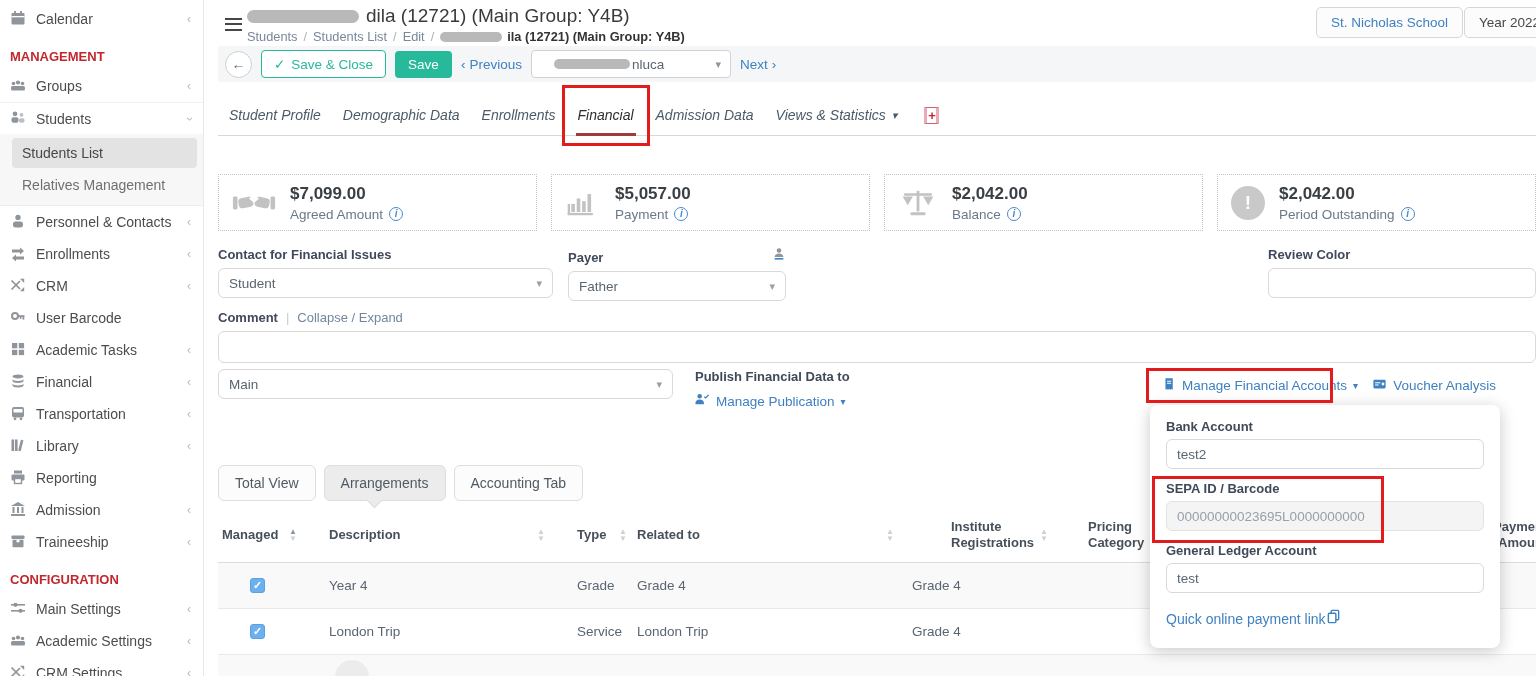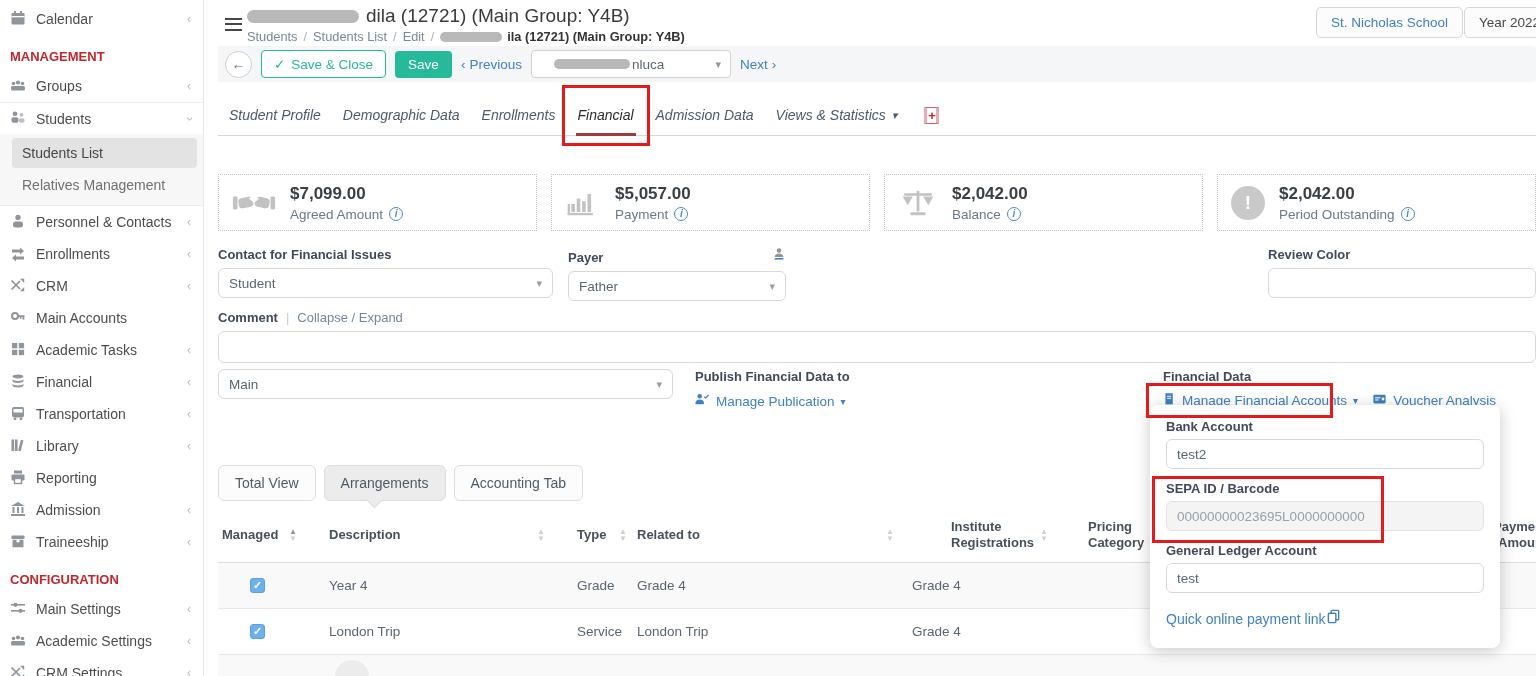--- a/index.html
+++ b/index.html
@@ -234,21 +234,21 @@
       <span class="chev">‹</span>
     </div>
 
     <div class="side-item">
       <span class="icn"><svg viewBox="0 0 16 16" width="16" height="16" fill="#8f959b">
             <circle cx="5" cy="7" r="3" fill="none" stroke="#8f959b" stroke-width="2"></circle>
             <rect x="8" y="6.2" width="6.5" height="1.8"></rect>
             <rect x="12.5" y="8" width="1.8" height="2.6"></rect>
             <rect x="9.8" y="8" width="1.6" height="2"></rect>
           </svg></span>
-      <span>Main Accounts</span>
+      <span>User Barcode</span>
     </div>
 
     <div class="side-item">
       <span class="icn"><svg viewBox="0 0 16 16" width="16" height="16" fill="#8f959b">
             <rect x="2" y="2" width="5.3" height="5.3"></rect>
             <rect x="8.8" y="2" width="5.3" height="5.3"></rect>
             <rect x="2" y="8.8" width="5.3" height="5.3"></rect>
             <rect x="8.8" y="8.8" width="5.3" height="5.3"></rect>
           </svg></span>
       <span>Academic Tasks</span>
@@ -558,21 +558,20 @@
                   <circle cx="5" cy="4.5" r="2.4"></circle>
                   <path d="M5 8c-2.6 0-4.5 1.5-4.5 3.6V13h9v-1.4C9.5 9.5 7.6 8 5 8z"></path>
                   <path d="M9.5 5.5l1.8 1.8L15 3.6l-1-1-2.7 2.7-.8-.8z"></path>
                 </svg></span>
             <span>Manage Publication</span>
             <span class="caret">▾</span>
           </span>
         </div>
       </div>
       <div class="g-fin">
-        <div class="fld-label">Financial Data</div>
         <div class="link-row">
           <span class="blue-link" style="position:relative">
             <span><svg viewBox="0 0 16 16" width="13" height="14" fill="#3f81c1">
                   <path d="M3 1h9v14l-1.5-1-1.5 1-1.5-1-1.5 1-1.5-1-1.5 1z"></path>
                   <rect x="5" y="4" width="5" height="1.2" fill="#fff"></rect>
                   <rect x="5" y="6.5" width="5" height="1.2" fill="#fff"></rect>
                 </svg></span>
             <span>Manage Financial Accounts</span>
             <span class="caret">▾</span>
             <span class="anno anno-link"></span>

